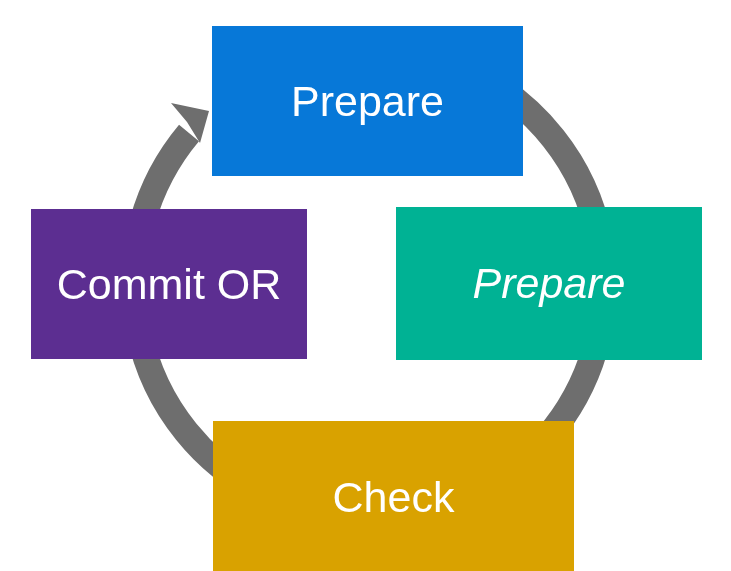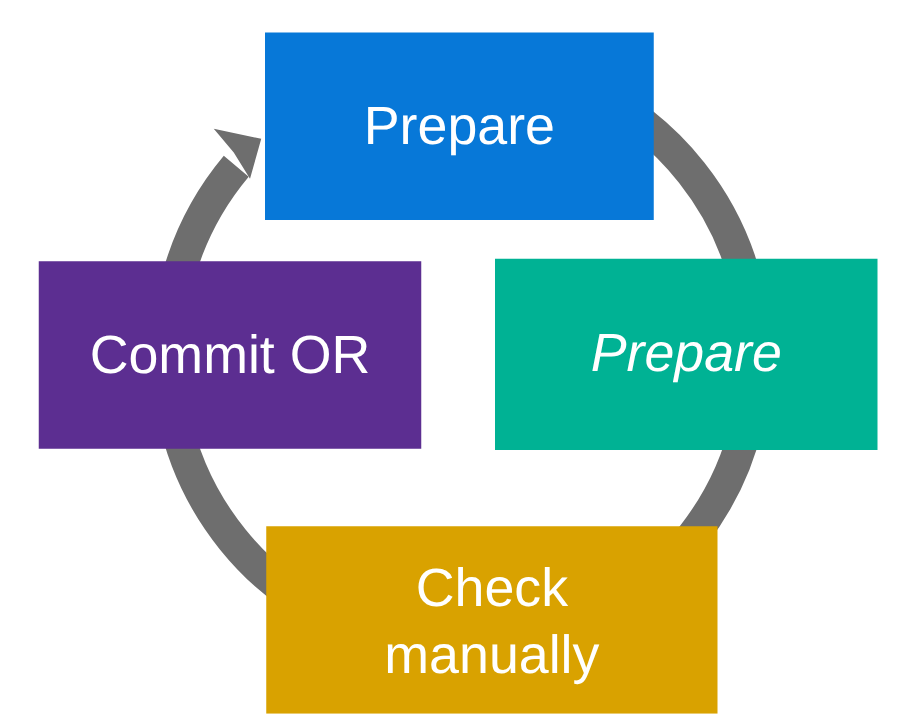--- a/index.html
+++ b/index.html
@@ -34,21 +34,21 @@
     line-height: 1.22;
     font-weight: 400;
   }
   .step-box span {
     display: block;
     white-space: nowrap;
   }
   .box-validate        { left: 212px; top:  26px; width: 311px; height: 150px; }
   .box-prepare         { left: 396px; top: 207px; width: 306px; height: 153px; font-style: italic; }
   .box-check-manually  { left: 213px; top: 389px; width: 361px; height: 153px; margin-top: 32px; }
-  .box-commit-or-abort { left:  31px; top: 209px; width: 306px; height: 150px; }
+  .box-commit-or-abort { left:  31px; top: 209px; width: 276px; height: 150px; }
 </style>
 </head>
 <body>
 
 <div class="canvas">
 
   <svg class="ring-svg" width="731" height="571" viewBox="0 0 731 571">
     <path d="M 369 49 A 235 235 0 1 1 189 133" fill="none" stroke-width="26" stroke-linecap="butt" stroke="#6e6e6e"></path>
     <polygon points="171,103 209,111 200,143 187,122" fill="#6e6e6e"></polygon>
   </svg>
@@ -56,20 +56,19 @@
   <div class="step-box box-validate" style="background-color: rgb(7, 120, 216);">
     <span>Prepare</span>
   </div>
 
   <div class="step-box box-prepare" style="background-color: rgb(0, 178, 148);">
     <span>Prepare</span>
   </div>
 
   <div class="step-box box-check-manually" style="background-color: rgb(217, 162, 0);">
     <span>Check</span>
-    <span>manually</span>
   </div>
 
   <div class="step-box box-commit-or-abort" style="background-color: rgb(92, 46, 145);">
     <span>Commit OR</span>
   </div>
 
 </div>
 
 </body></html>

